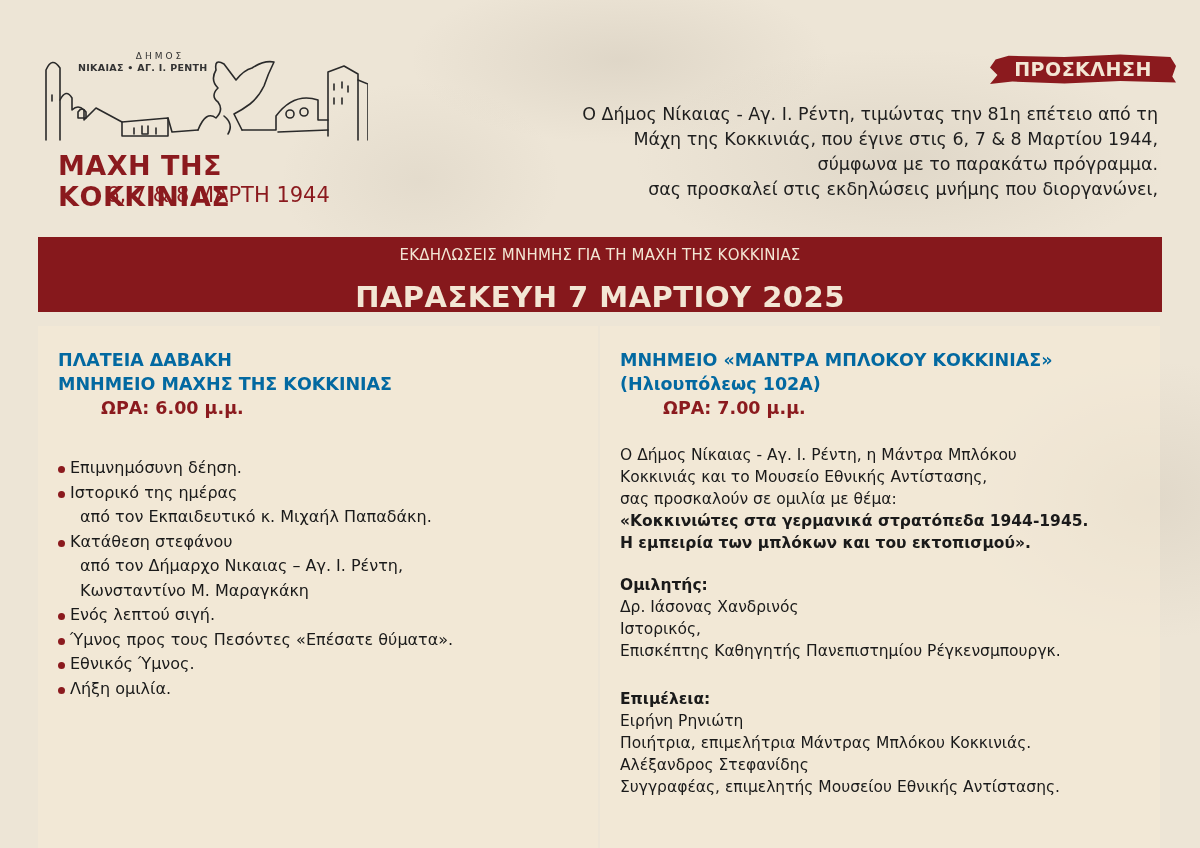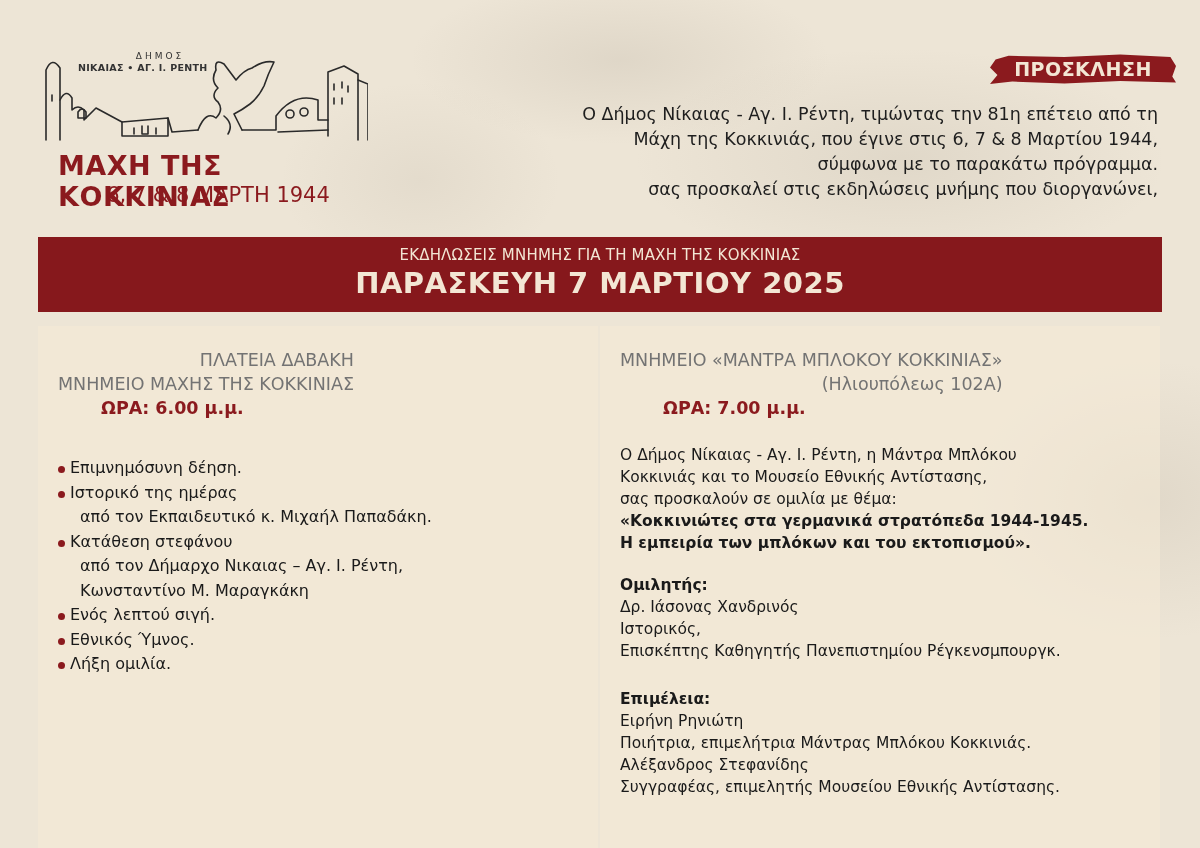--- a/index.html
+++ b/index.html
@@ -45,29 +45,29 @@
     .intro {
       position: absolute; right: 42px; top: 102px; width: 720px;
       text-align: right; font-size: 17.5px; line-height: 25px; color: #1e1e1e;
     }
     .intro div { white-space: nowrap; }
     .banner {
       position: absolute; left: 38px; top: 237px; width: 1124px; height: 75px;
       background: #86181c; color: #f3e6d4; text-align: center;
     }
     .banner-sub { font-size: 15px; margin-top: 9px; letter-spacing: 0.2px; }
-    .banner-main { font-size: 29px; font-weight: bold; margin-top: 2px; letter-spacing: 0.5px; }
+    .banner-main { font-size: 29px; font-weight: bold; margin-top: 16px; letter-spacing: 0.5px; }
     .panel {
       position: absolute; top: 326px; height: 522px;
       background: rgba(245, 235, 215, 0.55);
     }
     .panel.left { left: 38px; width: 560px; }
     .panel.right { left: 600px; width: 560px; }
     .pt {
-      font-weight: normal; font-size: 17.5px; line-height: 24px; color: #737373; text-align: right;
+      font-weight: bold; font-size: 17.5px; line-height: 24px; color: #0369a1;
     }
     .time { font-weight: bold; font-size: 17.5px; line-height: 24px; color: #8b1a1e; margin-left: 43px; }
     .left-content { position: absolute; left: 20px; top: 22px; }
     .right-content { position: absolute; left: 20px; top: 22px; }
     .agenda { position: absolute; left: 20px; top: 130px; font-size: 16px; line-height: 24.5px; }
     .agenda .item { position: relative; padding-left: 12px; white-space: nowrap; }
     .agenda .item .bullet {
       position: absolute; left: 0; top: 10px; width: 7px; height: 7px; border-radius: 50%;
       background: #8b1a1e;
     }
@@ -134,20 +134,21 @@
     <div class="time">ΩΡΑ: 6.00 μ.μ.</div>
   </div>
   <div class="agenda">
     <div class="item"><span class="bullet"></span><span>Επιμνημόσυνη δέηση.</span></div>
     <div class="item"><span class="bullet"></span><span>Ιστορικό της ημέρας</span></div>
     <div class="cont">από τον Εκπαιδευτικό κ. Μιχαήλ Παπαδάκη.</div>
     <div class="item"><span class="bullet"></span><span>Κατάθεση στεφάνου</span></div>
     <div class="cont">από τον Δήμαρχο Νικαιας – Αγ. Ι. Ρέντη,</div>
     <div class="cont">Κωνσταντίνο Μ. Μαραγκάκη</div>
     <div class="item"><span class="bullet"></span><span>Ενός λεπτού σιγή.</span></div>
+    <div class="item"><span class="bullet"></span><span>Ύμνος προς τους Πεσόντες «Επέσατε θύματα».</span></div>
     <div class="item"><span class="bullet"></span><span>Εθνικός Ύμνος.</span></div>
     <div class="item"><span class="bullet"></span><span>Λήξη ομιλία.</span></div>
   </div>
 </div>
 
 <div class="panel right">
   <div class="right-content">
     <div class="pt">ΜΝΗΜΕΙΟ «ΜΑΝΤΡΑ ΜΠΛΟΚΟΥ ΚΟΚΚΙΝΙΑΣ»</div>
     <div class="pt">(Ηλιουπόλεως 102Α)</div>
     <div class="time">ΩΡΑ: 7.00 μ.μ.</div>

